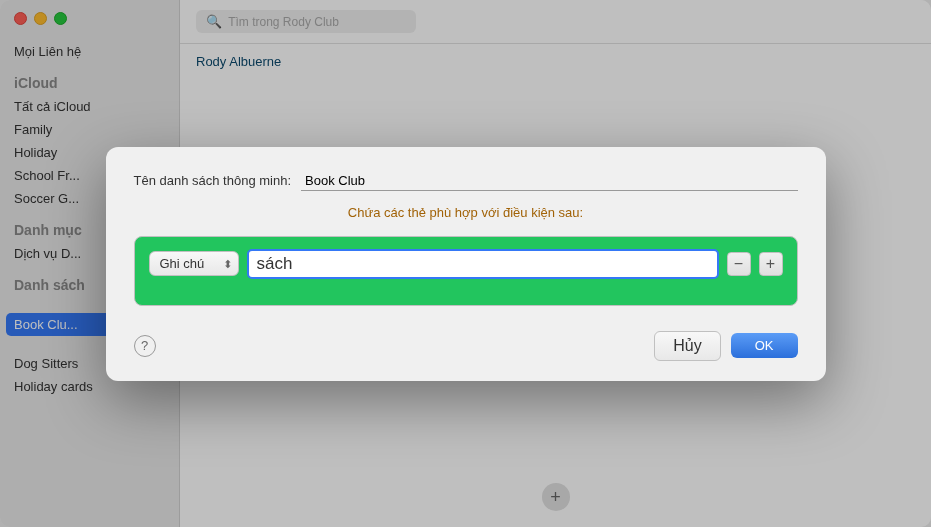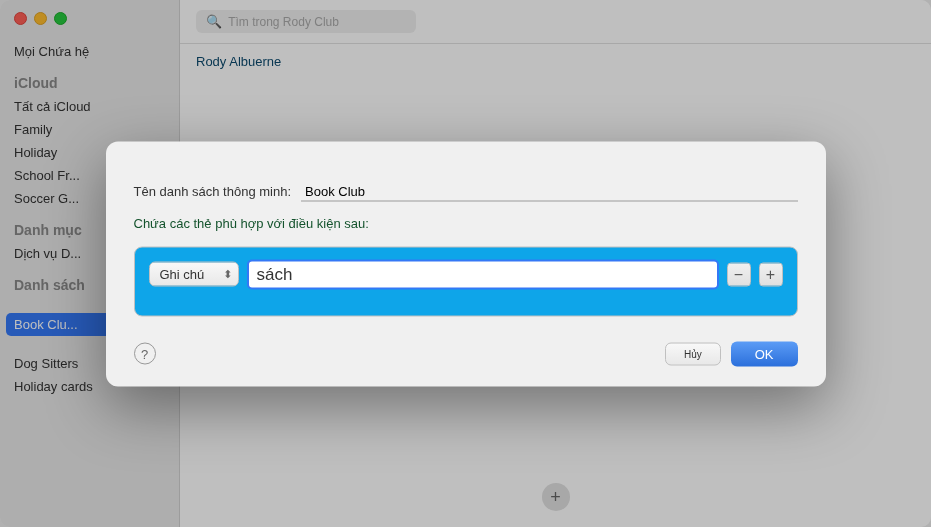--- a/index.html
+++ b/index.html
@@ -158,21 +158,21 @@
     .dialog {
       position: absolute;
       top: 50%;
       left: 50%;
       transform: translate(-50%, -50%);
       width: 720px;
       background: #f0f0f0;
       border-radius: 12px;
       box-shadow: 0 20px 60px rgba(0,0,0,0.4);
       z-index: 20;
-      padding: 40px 28px 20px;
+      padding: 24px 28px 20px;
     }
 
     .dialog-title-row {
       display: flex;
       align-items: center;
       gap: 10px;
       margin-bottom: 14px;
     }
 
     .dialog-title-label {
@@ -187,29 +187,30 @@
       border-bottom: 1px solid #999;
       background: transparent;
       font-size: 13px;
       color: #000;
       outline: none;
       padding: 2px 4px;
     }
 
     .dialog-subtitle {
       font-size: 13px;
-      color: #14532d;
+      color: #a16207;
       margin-bottom: 16px;
+      text-align: center;
     }
 
     
     .condition-box {
       border: 1px solid #c0c0c0;
       border-radius: 8px;
-      background: #0ea5e9;
+      background: #22c55e;
       padding: 12px 14px;
       min-height: 70px;
       margin-bottom: 25px;
     }
 
     .condition-row {
       display: flex;
       align-items: center;
       gap: 8px;
     }
@@ -295,21 +296,21 @@
       display: flex;
       gap: 10px;
       align-items: center;
     }
 
     .cancel-btn {
       padding: 5px 18px;
       background: linear-gradient(to bottom, #f8f8f8, #e8e8e8);
       border: 1px solid #c0c0c0;
       border-radius: 6px;
-      font-size: 10px;
+      font-size: 16px;
       color: #333;
       cursor: pointer;
       outline: none;
     }
 
     .ok-btn {
       padding: 5px 24px;
       background: linear-gradient(to bottom, #5b9cf6, #2b6fdb);
       border: none;
       border-radius: 6px;
@@ -324,21 +325,21 @@
 <body>
 
 <div class="app-bg">
   <div class="traffic-lights">
     <div class="traffic-light tl-red"></div>
     <div class="traffic-light tl-yellow"></div>
     <div class="traffic-light tl-green"></div>
   </div>
 
   <div class="sidebar">
-    <div class="sidebar-item">Mọi Chứa hệ</div>
+    <div class="sidebar-item">Mọi Liên hệ</div>
     <div class="sidebar-section-header">iCloud</div>
     <div class="sidebar-item">Tất cả iCloud</div>
     <div class="sidebar-item">Family</div>
     <div class="sidebar-item">Holiday</div>
     <div class="sidebar-item">School Fr...</div>
     <div class="sidebar-item">Soccer G...</div>
     <div class="sidebar-section-header">Danh mục</div>
     <div class="sidebar-item">Dịch vụ D...</div>
     <div class="sidebar-section-header">Danh sách</div>
     <div class="sidebar-item selected">Book Clu...</div>

